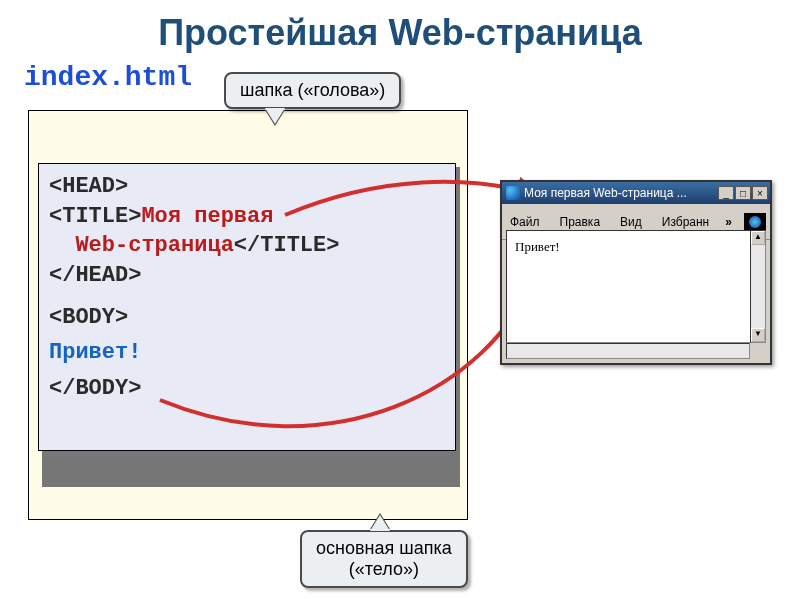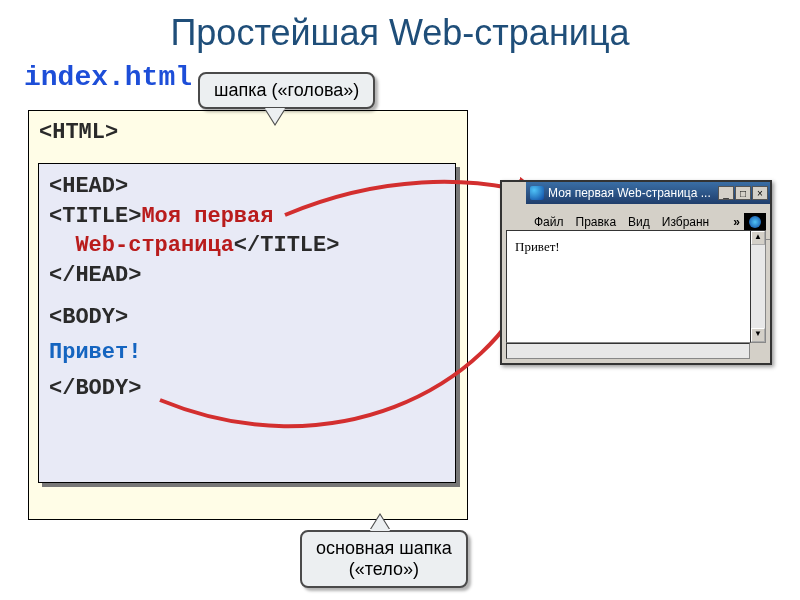--- a/index.html
+++ b/index.html
@@ -9,21 +9,21 @@
     width: 800px;
     height: 600px;
     font-family: Arial, sans-serif;
     background: #fff;
     position: relative;
     overflow: hidden;
   }
   .slide-title {
     text-align: center;
     font-size: 36px;
-    font-weight: normal;
+    font-weight: bold;
     color: #1f4e79;
     margin: 12px 0 8px 0;
   }
   .filename {
     font-family: "Courier New", monospace;
     font-size: 28px;
     color: #1d4ed8;
     font-weight: bold;
     margin-left: 24px;
   }
@@ -47,21 +47,21 @@
     top: 167px;
     width: 418px;
     height: 320px;
     background: #777;
   }
   .code-inner {
     position: absolute;
     left: 38px;
     top: 163px;
     width: 418px;
-    height: 320px;
+    height: 288px;
     background: #e8eaf6;
     border: 1px solid #000;
     padding: 8px 10px;
     font-family: "Courier New", monospace;
     font-size: 22px;
     font-weight: bold;
     line-height: 1.35;
   }
   .tag-dark { color: #2a2a2a; }
   .title-text { color: #b91c1c; }
@@ -69,21 +69,21 @@
   .callout {
     position: absolute;
     background: #eceff1;
     border: 2px solid #4a4a4a;
     border-radius: 8px;
     padding: 6px 14px;
     font-size: 18px;
     box-shadow: 3px 3px 3px rgba(0,0,0,0.3);
     text-align: center;
   }
-  .callout-top { left: 198px; top: 72px; }
+  .callout-top { left: 224px; top: 72px; }
   .callout-bottom { left: 300px; top: 530px; }
   .callout-tail {
     position: absolute;
     width: 0; height: 0;
     border-left: 10px solid transparent;
     border-right: 10px solid transparent;
   }
   .tail-down {
     border-top: 16px solid #eceff1;
     left: 265px; top: 108px;
@@ -98,21 +98,20 @@
   .browser {
     position: absolute;
     left: 500px;
     top: 180px;
     width: 272px;
     height: 185px;
     background: #d4d0c8;
     border: 2px solid #333;
     box-shadow: 2px 2px 4px rgba(0,0,0,0.4);
     font-family: Tahoma, Arial, sans-serif;
-    padding-left: 24px;
   }
   .titlebar {
     height: 22px;
     background: linear-gradient(#3a6ea5, #1f3d6b);
     color: #fff;
     display: flex;
     align-items: center;
     justify-content: space-between;
     padding: 0 2px 0 4px;
     font-size: 12px;
@@ -133,21 +132,21 @@
     color: #000;
   }
   .menubar {
     height: 36px;
     background: #d4d0c8;
     display: flex;
     align-items: center;
     font-size: 12px;
     padding: 0 4px;
     border-bottom: 1px solid #888;
-    gap: 4px;
+    gap: 12px;
   }
   .menubar .menu-item { padding: 0 4px; }
   .menubar .chevron { margin-left: auto; font-weight: bold; }
   .menubar .logo {
     width: 22px; height: 18px;
     background: #000;
     display: flex; align-items: center; justify-content: center;
   }
   .content-area {
     position: absolute;
@@ -180,21 +179,20 @@
     pointer-events: none;
   }
 </style>
 </head>
 <body>
 
 <h1 class="slide-title">Простейшая Web-страница</h1>
 <div class="filename">index.html</div>
 
 <div class="code-outer">
-  <div class="tag-dark">&lt;HTML&gt;</div>
   <div style="height:350px"></div>
 </div>
 
 <div class="code-inner-shadow"></div>
 <div class="code-inner">
   <div class="tag-dark">&lt;HEAD&gt;</div>
   <div>
     <span class="tag-dark">&lt;TITLE&gt;</span><span class="title-text">Моя первая</span>
   </div>
   <div>

